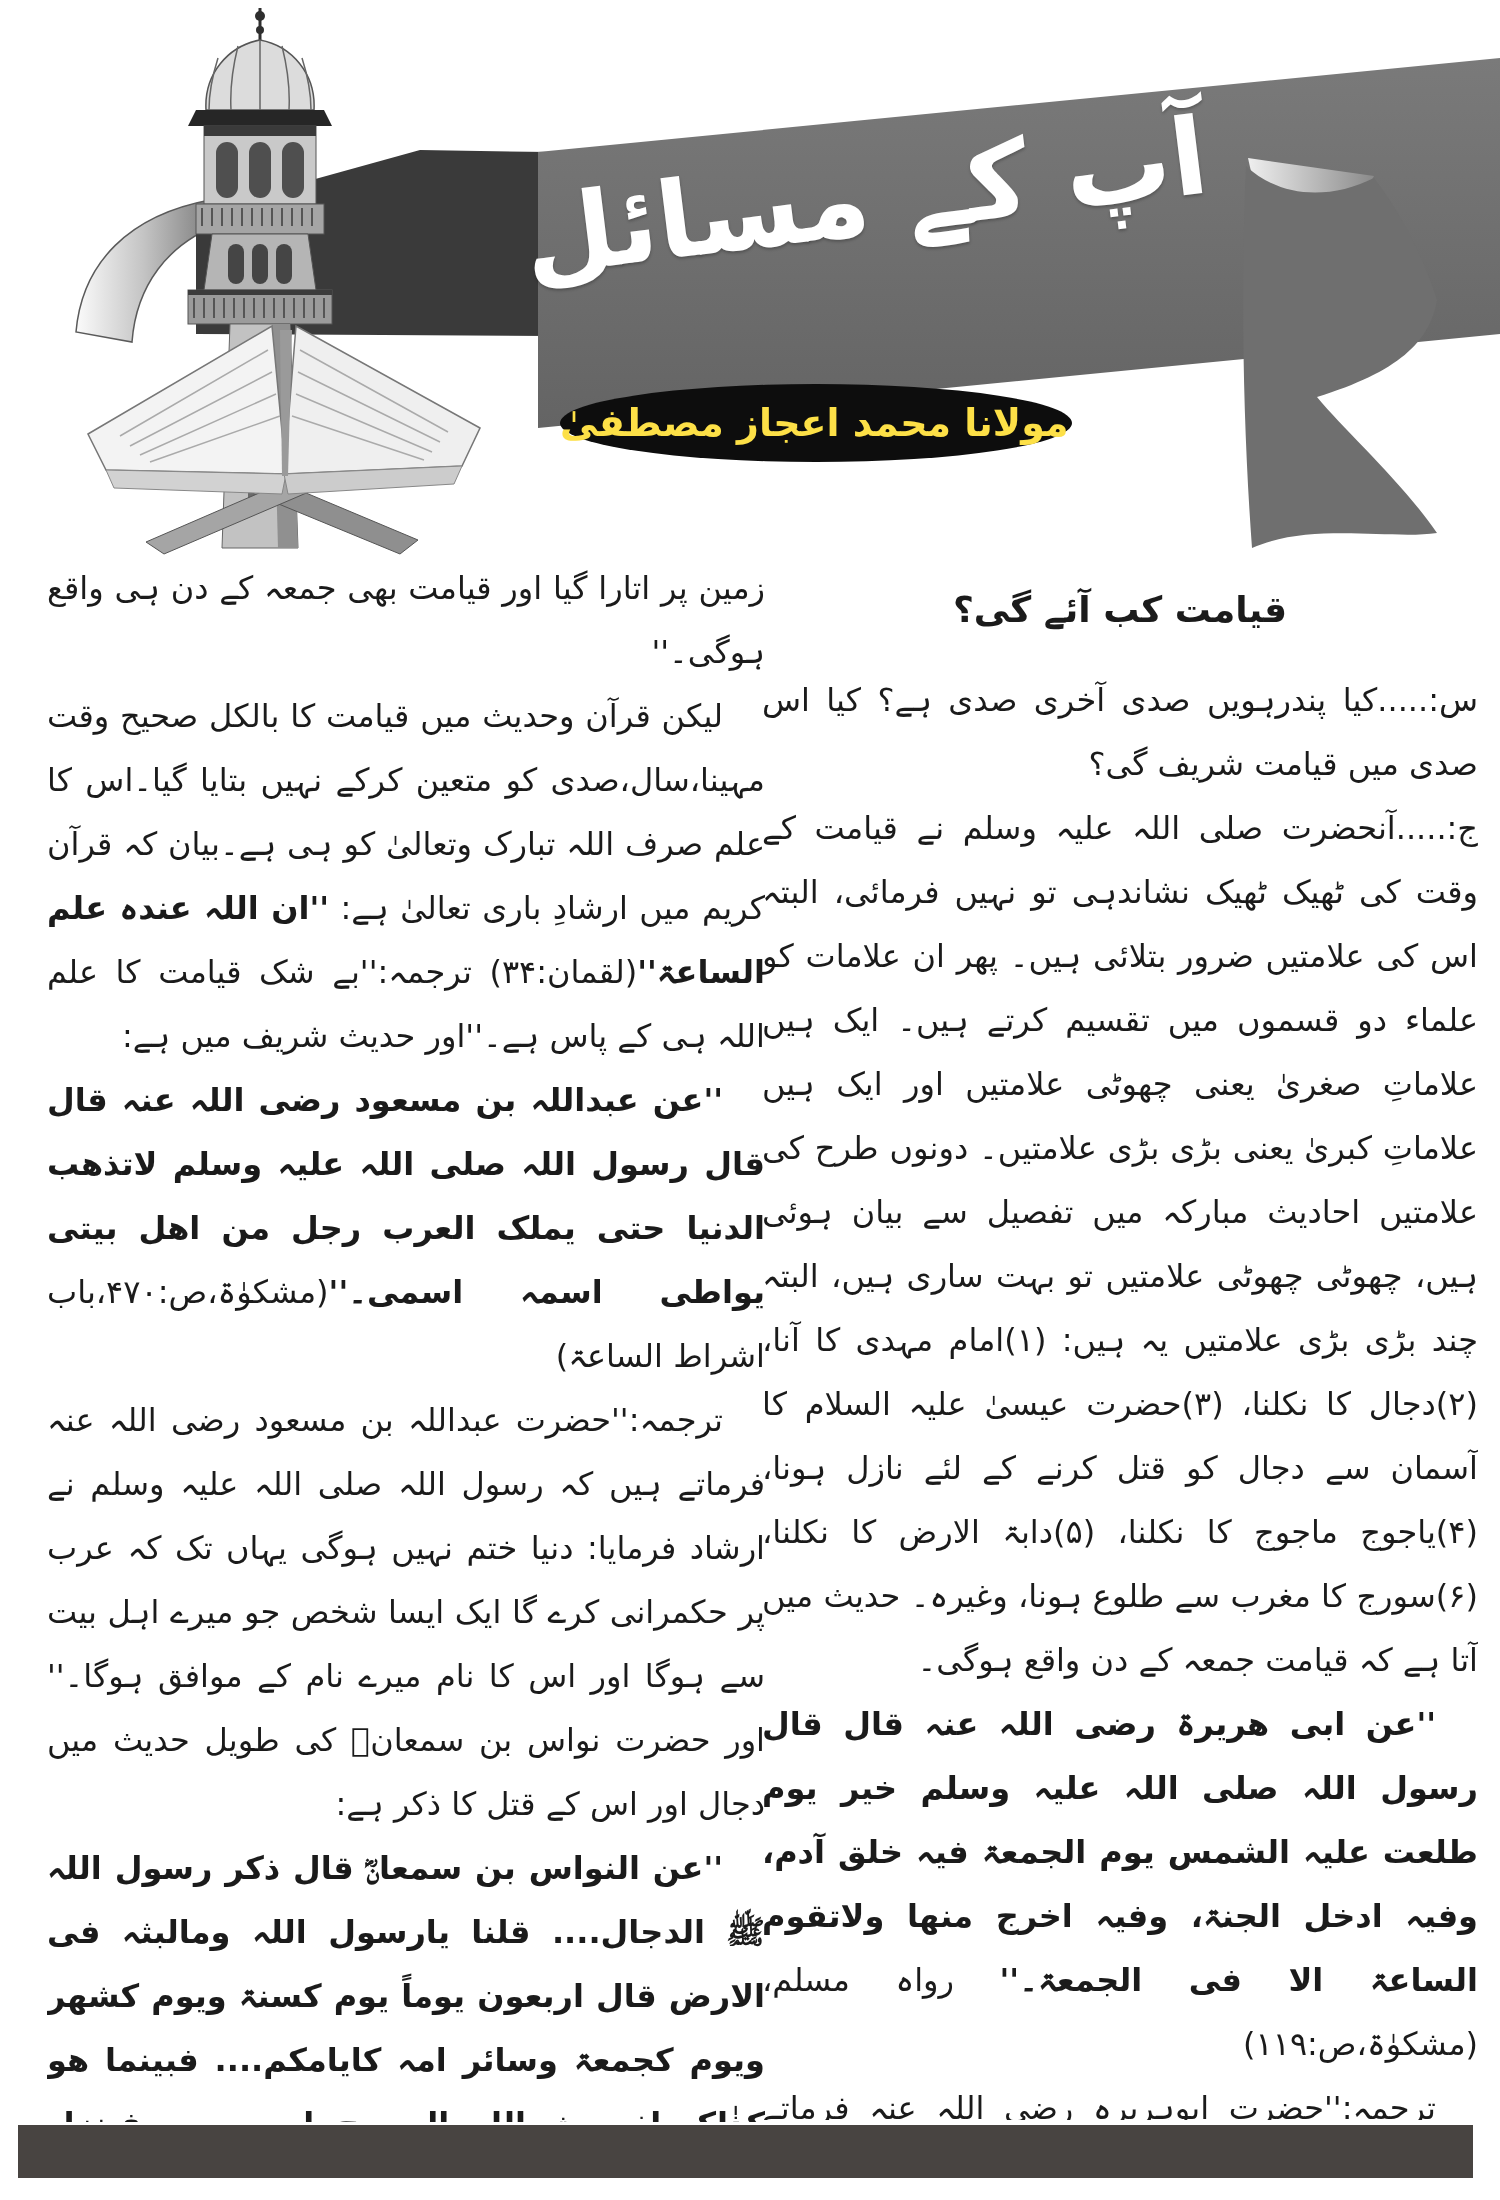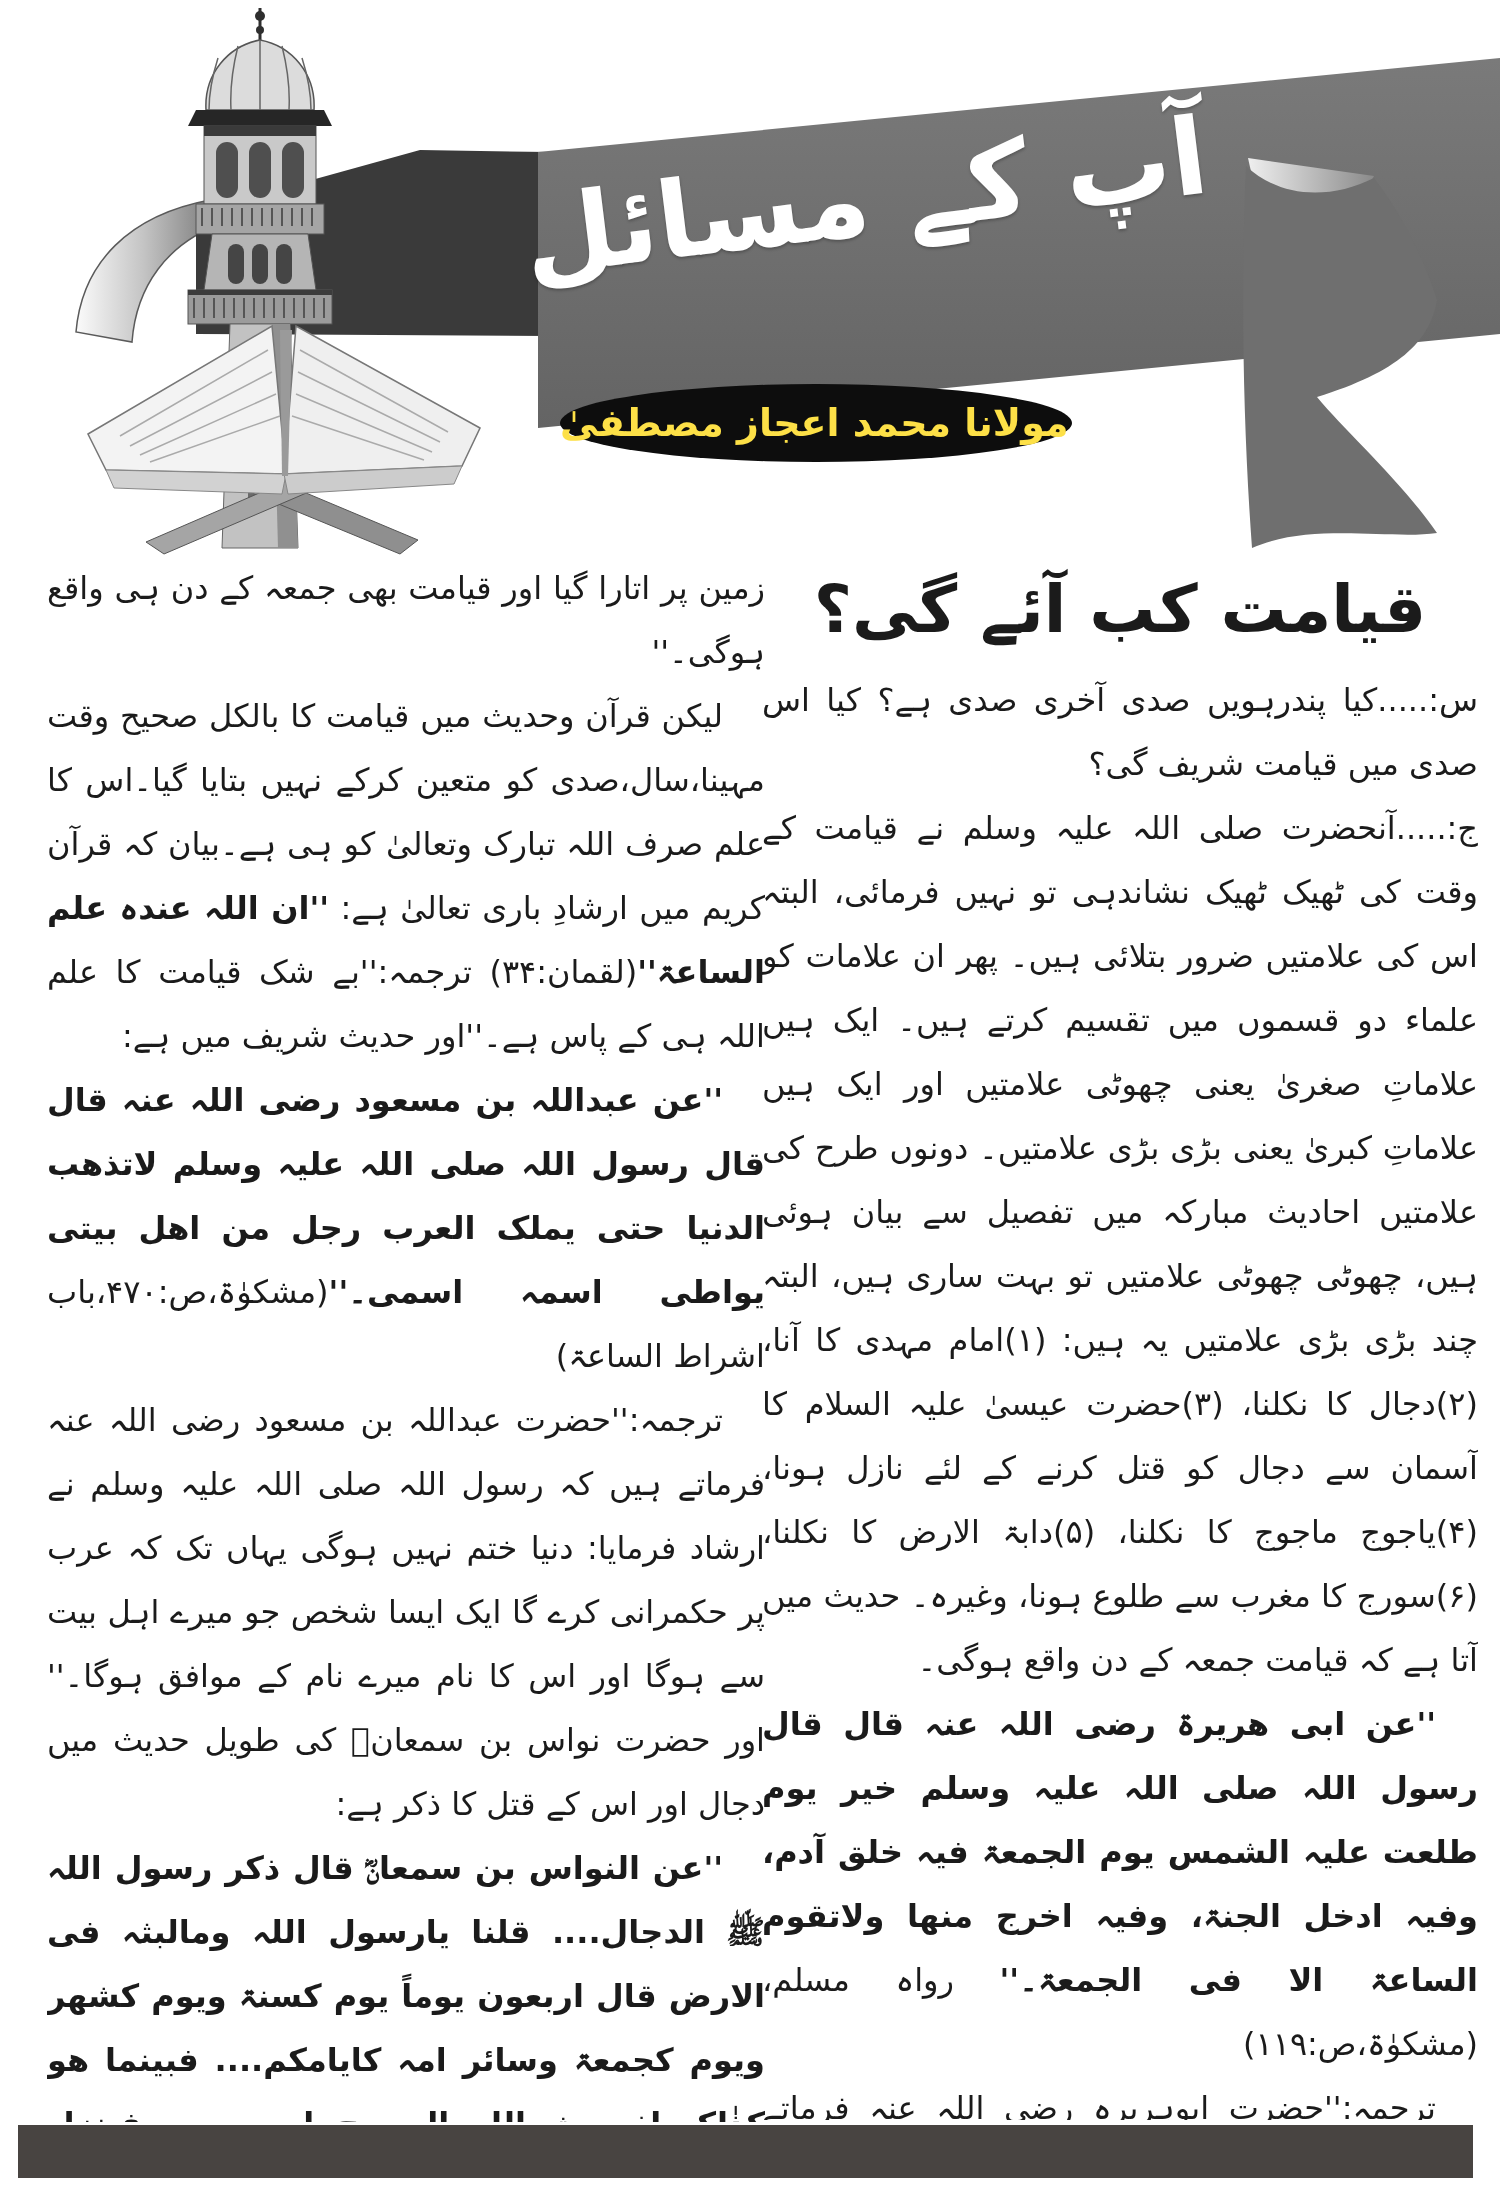--- a/index.html
+++ b/index.html
@@ -25,21 +25,21 @@
     color:#fde047;font-size:38px;font-weight:700;direction:rtl;white-space:nowrap;
   }
   
   .col{
     position:absolute;direction:rtl;text-align:justify;
     font-size:32px;line-height:64px;color:#1b1b1b;overflow:hidden;
   }
   .col-right{left:762px;top:560px;width:716px;height:1560px;}
   .col-left{left:30px;top:556px;width:718px;height:1566px;margin-left:17px;}
   .heading{
-    font-size:66px;font-weight:700;text-align:center;line-height:100px;
+    font-size:36px;font-weight:700;text-align:center;line-height:100px;
     text-indent:0;margin:0 0 8px 0;
   }
   .para{margin:0;text-indent:42px;}
   .no-indent{text-indent:0;}
   .arabic{font-weight:700;}
   
   .footer-bar{
     position:absolute;left:18px;top:2125px;width:1455px;height:53px;
     background:#484441;
   }

